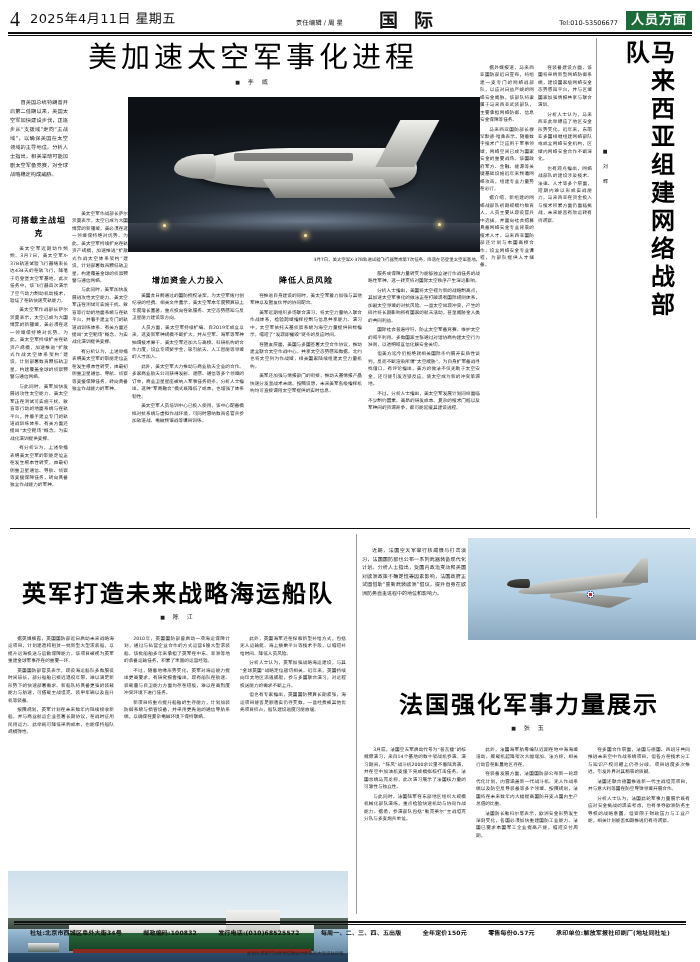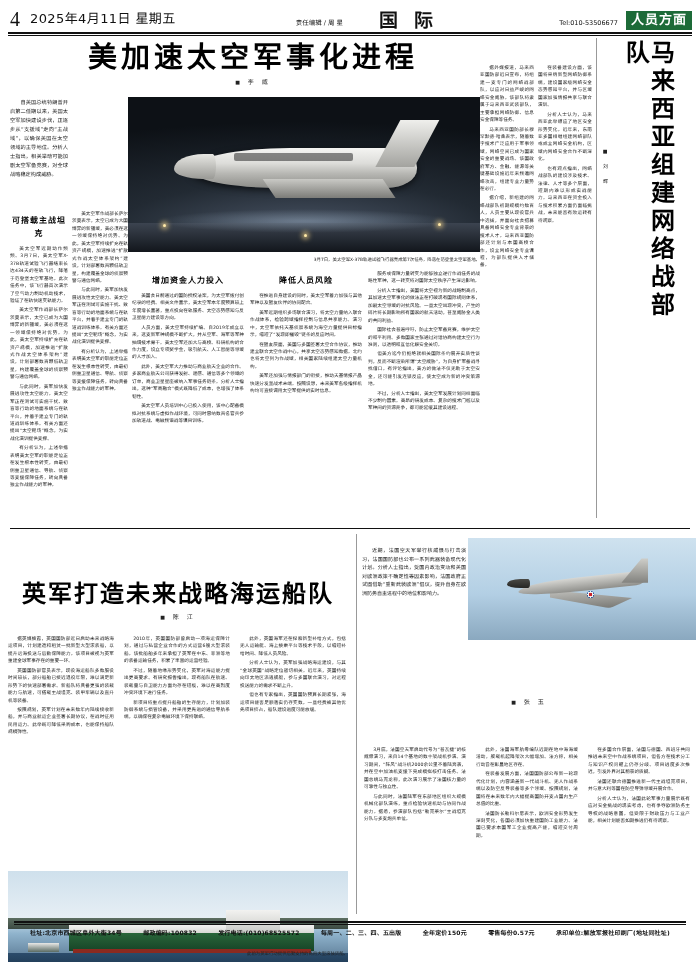--- a/index.html
+++ b/index.html
@@ -40,21 +40,21 @@
 
   
   .col-text{
     font-size:4.6px;line-height:1.62;text-align:justify;
     color:#1a1a1a;letter-spacing:.05px;
     font-family:"DejaVu Sans","Liberation Sans",sans-serif;
     text-justify:inter-ideograph;
   }
   .col-text p{margin:0 0 2px 0;text-indent:2em;}
   .headline-main{
-    font-size:29px;font-weight:700;letter-spacing:4px;text-align:center;
+    font-size:29px;font-weight:400;letter-spacing:4px;text-align:center;
     font-family:"DejaVu Sans","Liberation Sans",sans-serif;line-height:1.05;
     color:#000;
   }
   .headline-serif{
     font-size:24px;font-weight:700;letter-spacing:2px;text-align:center;
     font-family:"DejaVu Serif","Liberation Serif",serif;line-height:1.1;color:#000;
   }
   .byline{
     text-align:center;font-size:6px;margin-top:5px;letter-spacing:3px;
     font-family:"DejaVu Sans","Liberation Sans",sans-serif;color:#222;
@@ -397,20 +397,21 @@
 
     <div class="photo photo-jet">
       <div class="jet-wingL"></div>
       <div class="jet-body"></div>
       <div class="jet-tail"></div>
       <div class="jet-nose"></div>
       <div class="jet-roundel"></div>
     </div>
 
     <div class="art3-head">
+      <div class="headline-serif">法国强化军事力量展示</div>
       <div class="byline">
         <span class="sq">■</span>
         <span>张 玉</span>
       </div>
     </div>
 
     <div class="art3-cols">
       <div class="col-text" style="position:absolute;left:0;top:0;width:102px;height:178px;">
         <p>3月底，法国空天军启动代号为“普瓦捷”的核威慑演习，来自14个基地的数十架战机参演。演习期间，“阵风”战斗机2000余公里不着陆奔袭，并在空中加油机支援下完成模拟核打击任务。法国总统马克龙称，此次演习展示了法国核力量的可靠性与独立性。</p>
         <p>与此同时，法国陆军在东部地区组织大规模机械化部队演练，重点检验快速机动与协同作战能力。据悉，参演部队包括“勒克莱尔”主战坦克分队与多支炮兵单位。</p>

